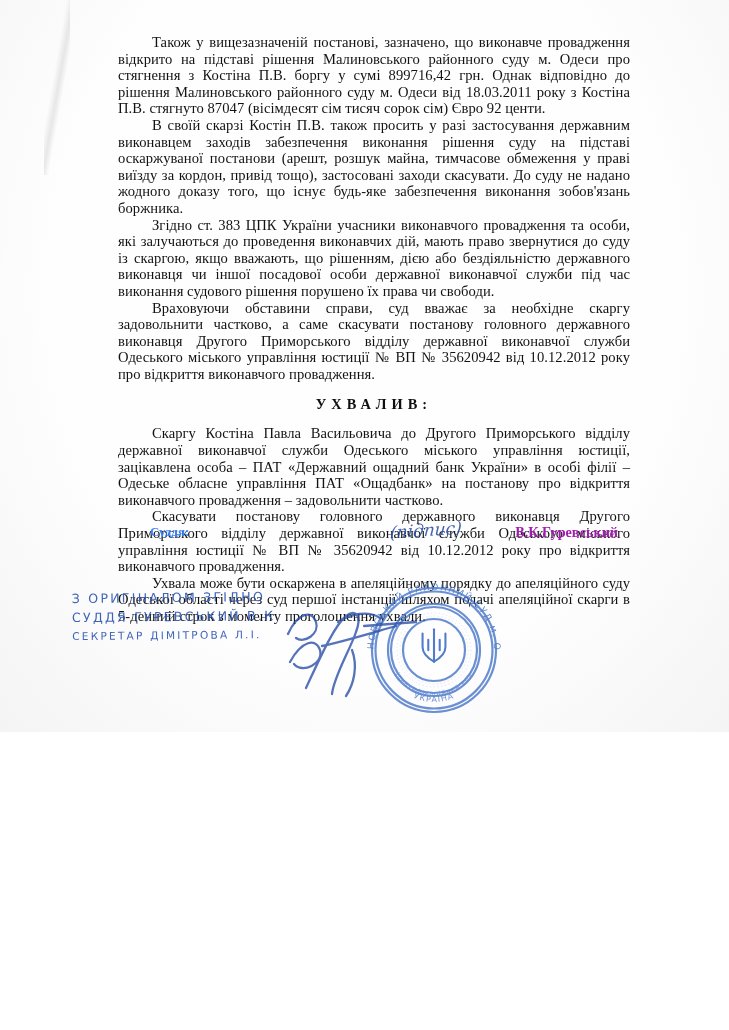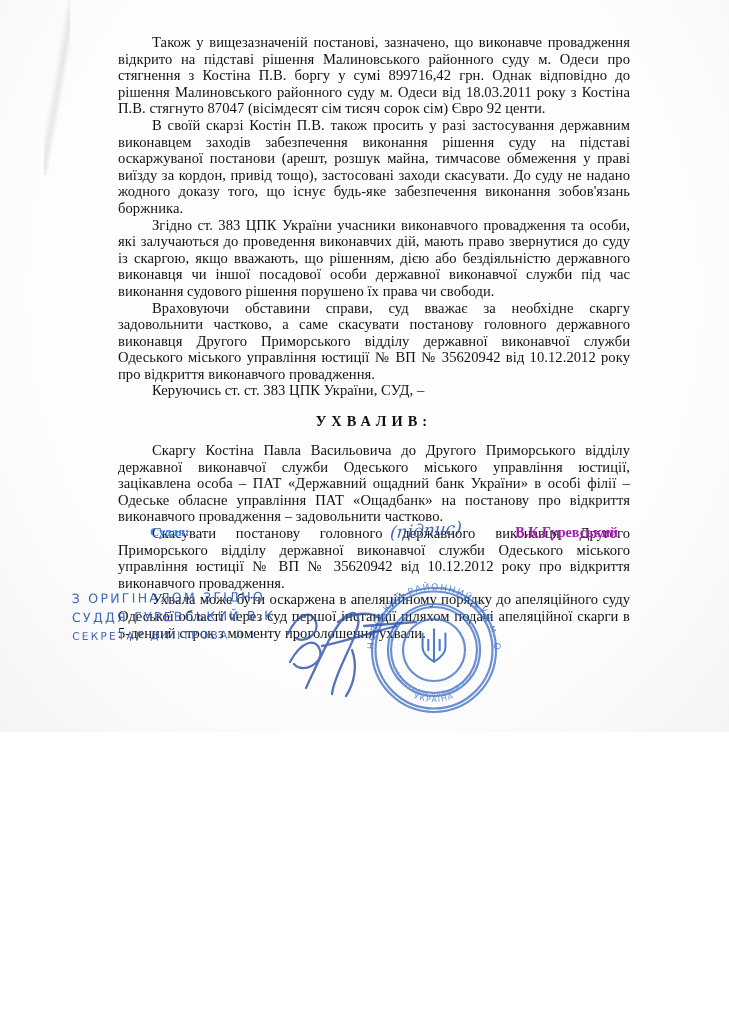--- a/index.html
+++ b/index.html
@@ -157,21 +157,20 @@
 <div class="page">
 
   <div class="scan-tint"></div>
   <div class="crease"></div>
 
   <div class="doc-body">
     <p class="para">Також у вищезазначеній постанові, зазначено, що виконавче провадження відкрито на підставі рішення Малиновського районного суду м. Одеси про стягнення з Костіна П.В. боргу у сумі 899716,42 грн. Однак відповідно до рішення Малиновського районного суду м. Одеси від 18.03.2011 року з Костіна П.В. стягнуто 87047 (вісімдесят сім тисяч сорок сім) Євро 92 центи.</p>
     <p class="para">В своїй скарзі Костін П.В. також просить у разі застосування державним виконавцем заходів забезпечення виконання рішення суду на підставі оскаржуваної постанови (арешт, розшук майна, тимчасове обмеження у праві виїзду за кордон, привід тощо), застосовані заходи скасувати. До суду не надано жодного доказу того, що існує будь-яке забезпечення виконання зобов'язань боржника.</p>
     <p class="para">Згідно ст. 383 ЦПК України учасники виконавчого провадження та особи, які залучаються до проведення виконавчих дій, мають право звернутися до суду із скаргою, якщо вважають, що рішенням, дією або бездіяльністю державного виконавця чи іншої посадової особи державної виконавчої служби під час виконання судового рішення порушено їх права чи свободи.</p>
     <p class="para">Враховуючи обставини справи, суд вважає за необхідне скаргу задовольнити частково, а саме   скасувати постанову головного державного виконавця Другого Приморського відділу державної виконавчої служби Одеського міського управління юстиції № ВП № 35620942 від 10.12.2012 року про відкриття виконавчого провадження.</p>
-    <p class="para">Керуючись ст. ст. 383 ЦПК України, СУД, –</p>
 
     <div class="ruling">УХВАЛИВ:</div>
 
     <p class="para">Скаргу Костіна Павла Васильовича до Другого Приморського відділу державної виконавчої служби Одеського міського управління юстиції, зацікавлена особа – ПАТ «Державний ощадний банк України» в особі філії – Одеське обласне управління ПАТ «Ощадбанк» на постанову про відкриття виконавчого провадження – задовольнити частково.</p>
     <p class="para">Скасувати постанову головного державного виконавця Другого Приморського відділу державної виконавчої служби Одеського міського управління юстиції № ВП № 35620942 від 10.12.2012 року про відкриття виконавчого провадження.</p>
     <p class="para">Ухвала може бути оскаржена в апеляційному порядку до апеляційного суду Одеської області через суд першої інстанції шляхом подачі апеляційної скарги в 5-денний строк з моменту проголошення ухвали.</p>
   </div>
 
   <div class="sig-row">
     <span class="sig-label">Суддя:</span>

